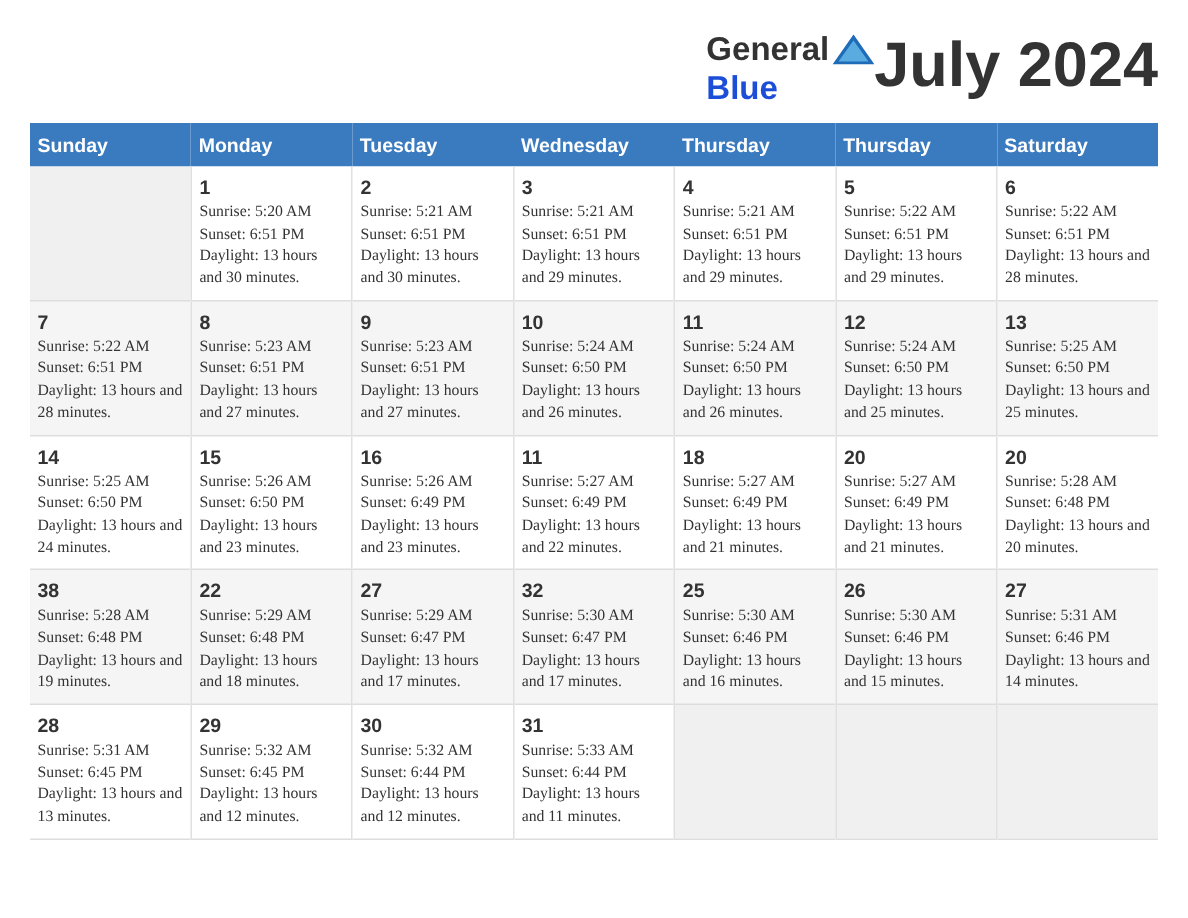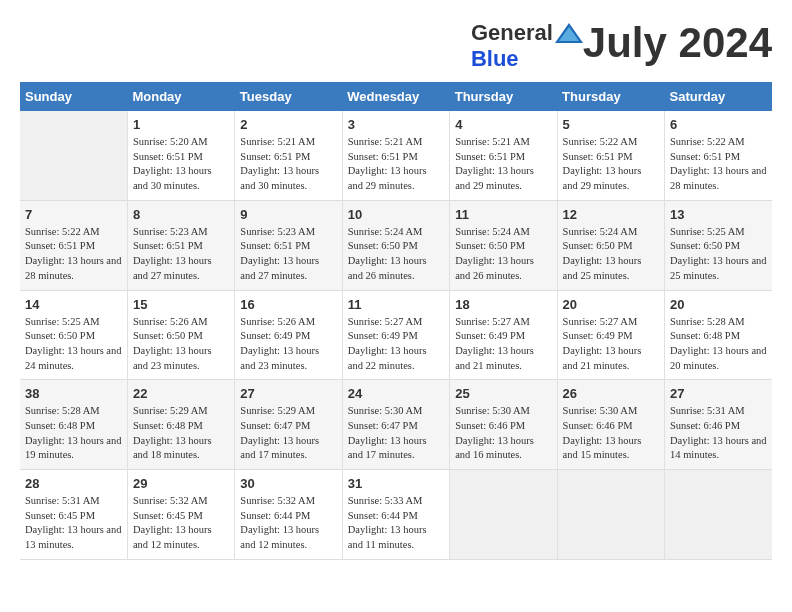--- a/index.html
+++ b/index.html
@@ -324,21 +324,21 @@
       </td>
         <td>
         <div class="day-number">27</div>
         <div class="day-info">
           Sunrise: 5:29 AM<br>
           Sunset: 6:47 PM<br>
           Daylight: 13 hours and 17 minutes.
         </div>
       </td>
         <td>
-        <div class="day-number">24</div>
+        <div class="day-number">32</div>
         <div class="day-info">
           Sunrise: 5:30 AM<br>
           Sunset: 6:47 PM<br>
           Daylight: 13 hours and 17 minutes.
         </div>
       </td>
         <td>
         <div class="day-number">25</div>
         <div class="day-info">
           Sunrise: 5:30 AM<br>

